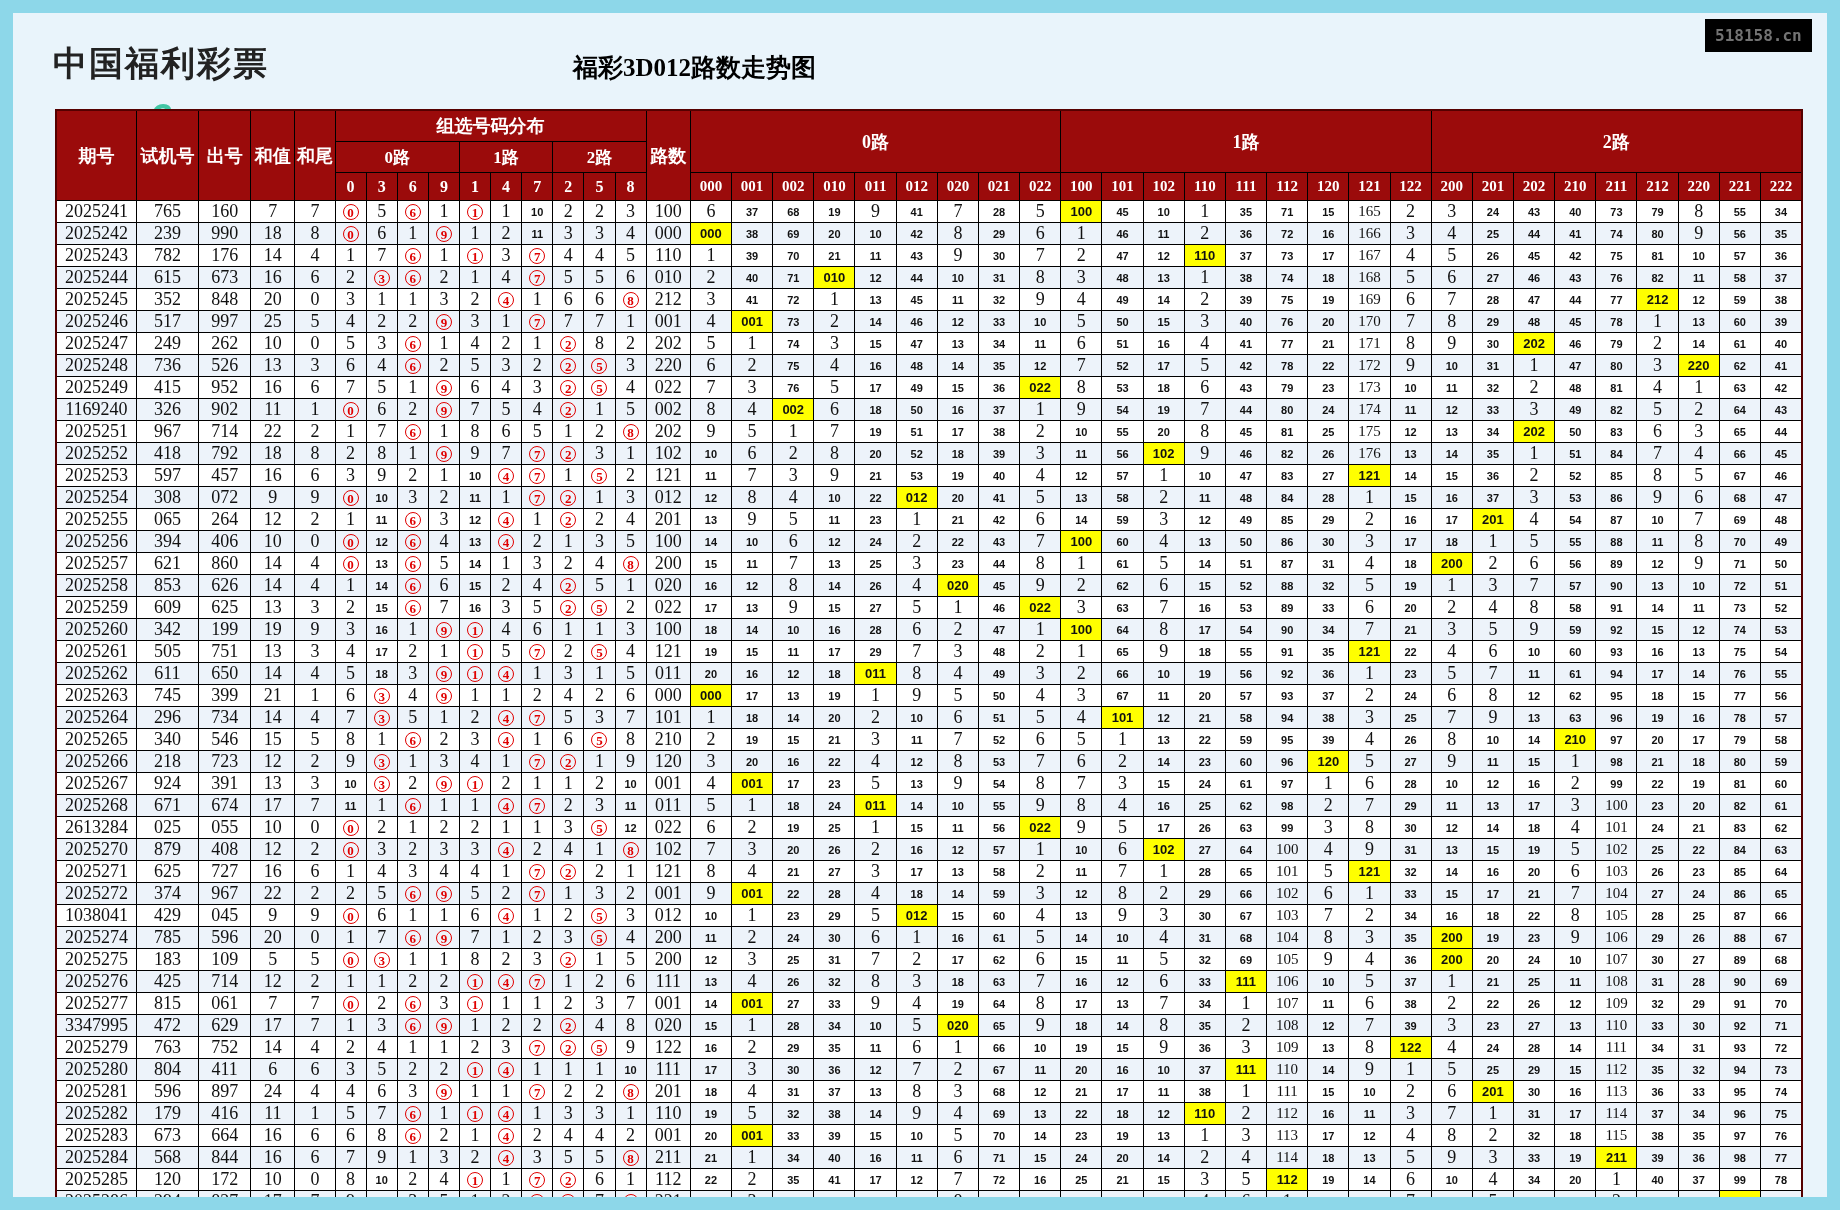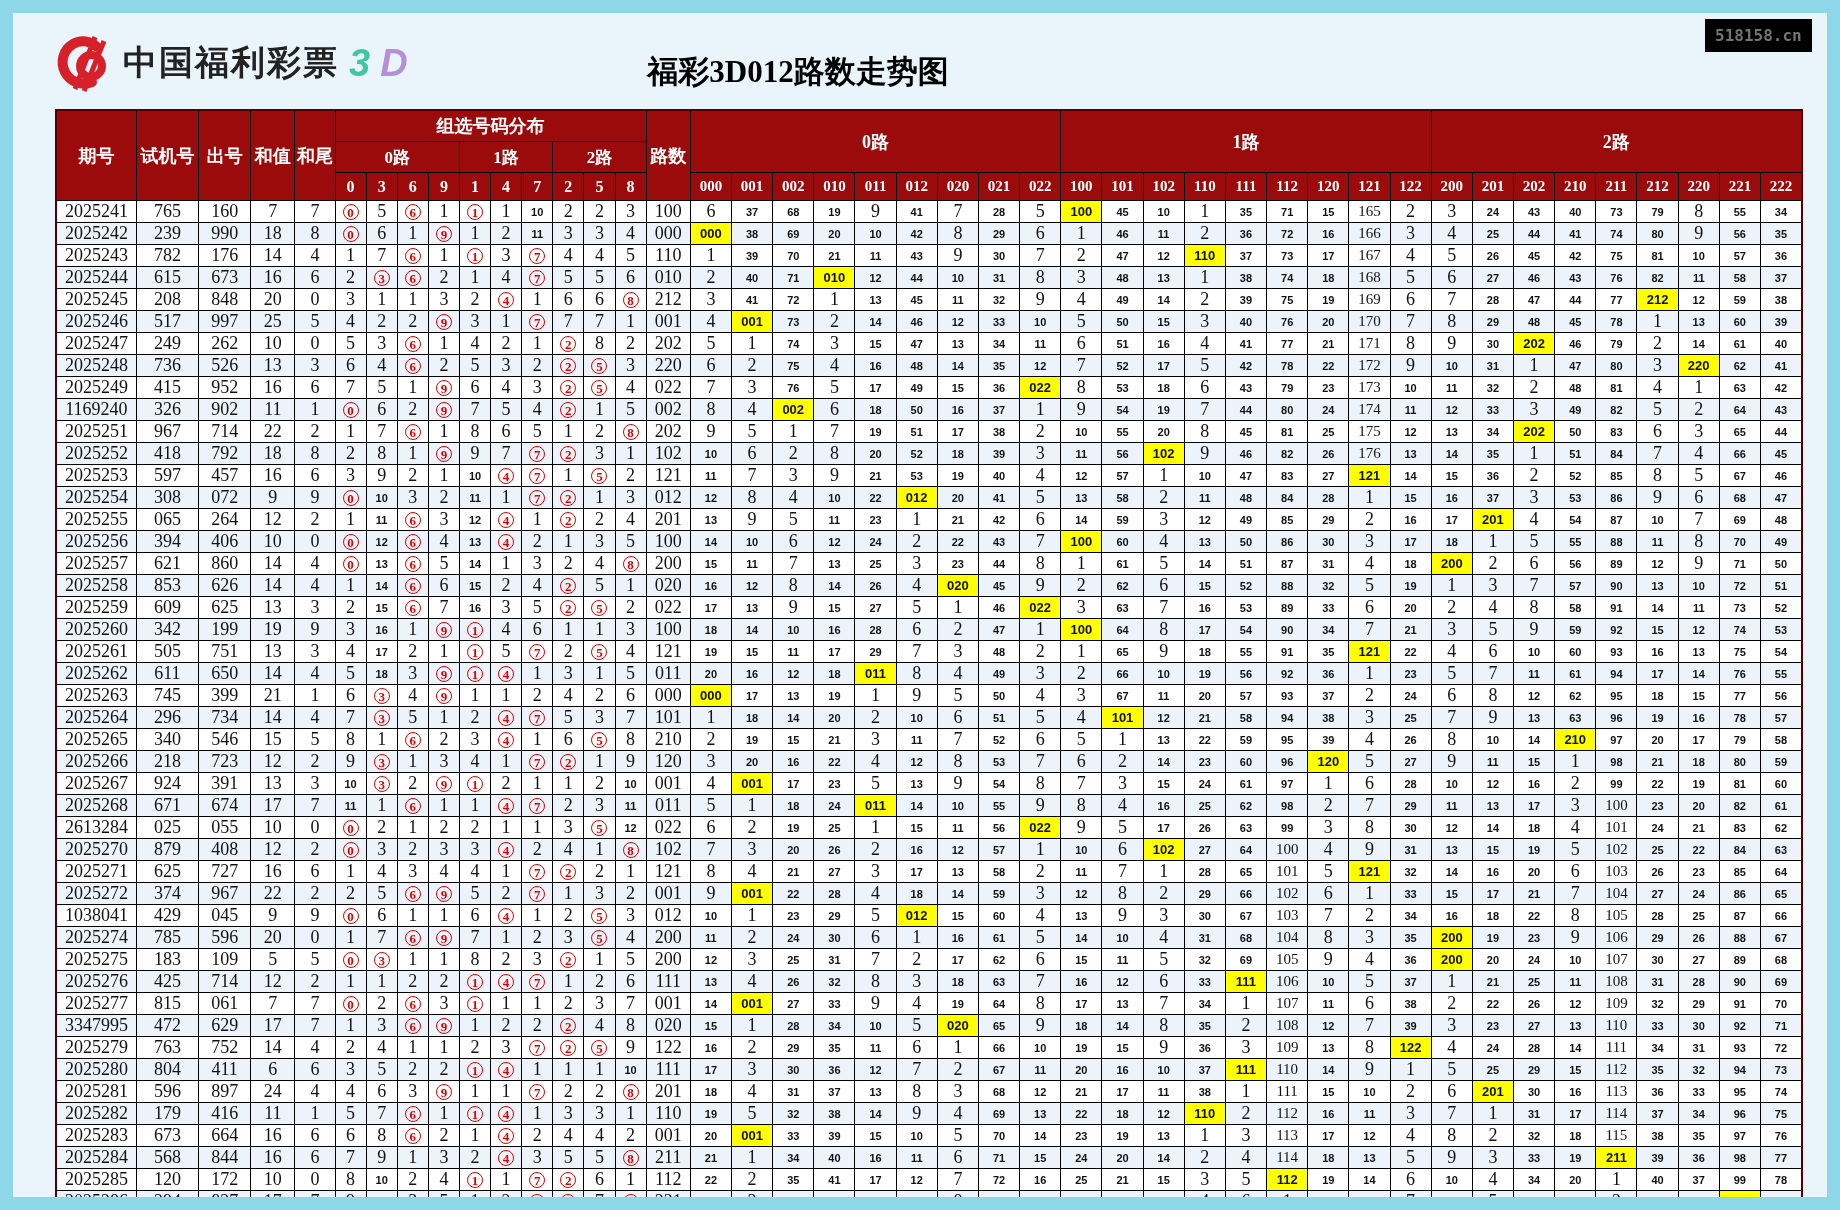--- a/index.html
+++ b/index.html
@@ -2,26 +2,26 @@
 <html><head>
 <meta charset="utf-8">
 <style>
   html,body{margin:0;padding:0;}
   body{
     width:1840px;height:1210px;box-sizing:border-box;
     background:#e9f4fb;border:13px solid #8dd7e9;overflow:hidden;position:relative;
     font-family:"Liberation Serif", serif;
   }
   
-  .logo{position:absolute;left:40px;top:18px;height:64px;display:flex;align-items:center;gap:10px;}
+  .logo{position:absolute;left:40px;top:18px;height:64px;display:flex;align-items:center;gap:10px;flex-direction:column;}
   .logo-cn{font-size:34px;font-weight:bold;color:#222;letter-spacing:2px;font-family:"Liberation Sans",sans-serif;}
   .logo-3{font-size:38px;font-weight:bold;font-style:italic;color:#41c6a4;font-family:"Liberation Sans",sans-serif;}
   .logo-d{font-size:38px;font-weight:bold;font-style:italic;color:#b58fd8;font-family:"Liberation Sans",sans-serif;}
-  .page-title{position:absolute;left:560px;top:38px;width:450px;text-align:center;
-    font-size:31px;font-weight:bold;color:#000;}
+  .page-title{position:absolute;left:560px;top:38px;width:450px;text-align:left;
+    font-size:25px;font-weight:bold;color:#000;}
   .site-badge{position:absolute;left:1692px;top:6px;background:#000;color:#737373;
     font-family:"DejaVu Sans Mono",monospace;font-size:16px;font-weight:bold;padding:7px 10px;}
   
   table.trend{position:absolute;left:42px;top:96px;width:1748px;border-collapse:collapse;table-layout:fixed;
     background:#fff;}
   table.trend td{border:1px solid #000;text-align:center;vertical-align:middle;padding:0;height:16px;
     overflow:hidden;white-space:nowrap;color:#111;}
   table.trend{border:2px solid #550000;}
   tr.hA td,tr.hB td,tr.hC td{background:#9b0b0b;color:#fff;font-weight:bold;}
   tr.hA td{height:30px;font-size:18px;}
@@ -336,21 +336,21 @@
         <td class="n2">46</td>
         <td class="n2">43</td>
         <td class="n2">76</td>
         <td class="n2">82</td>
         <td class="n2">11</td>
         <td class="n2">58</td>
         <td class="n2">37</td>
       </tr>
       <tr class="odd">
         <td class="big">2025245</td>
-        <td class="big">208</td>
+        <td class="big">352</td>
         <td class="big">848</td>
         <td class="big">20</td>
         <td class="big">0</td>
         <td class="n1">3</td>
         <td class="n1">1</td>
         <td class="n1">1</td>
         <td class="n1">3</td>
         <td class="n1">2</td>
         <td><span class="circ">4</span></td>
         <td class="n1">1</td>

